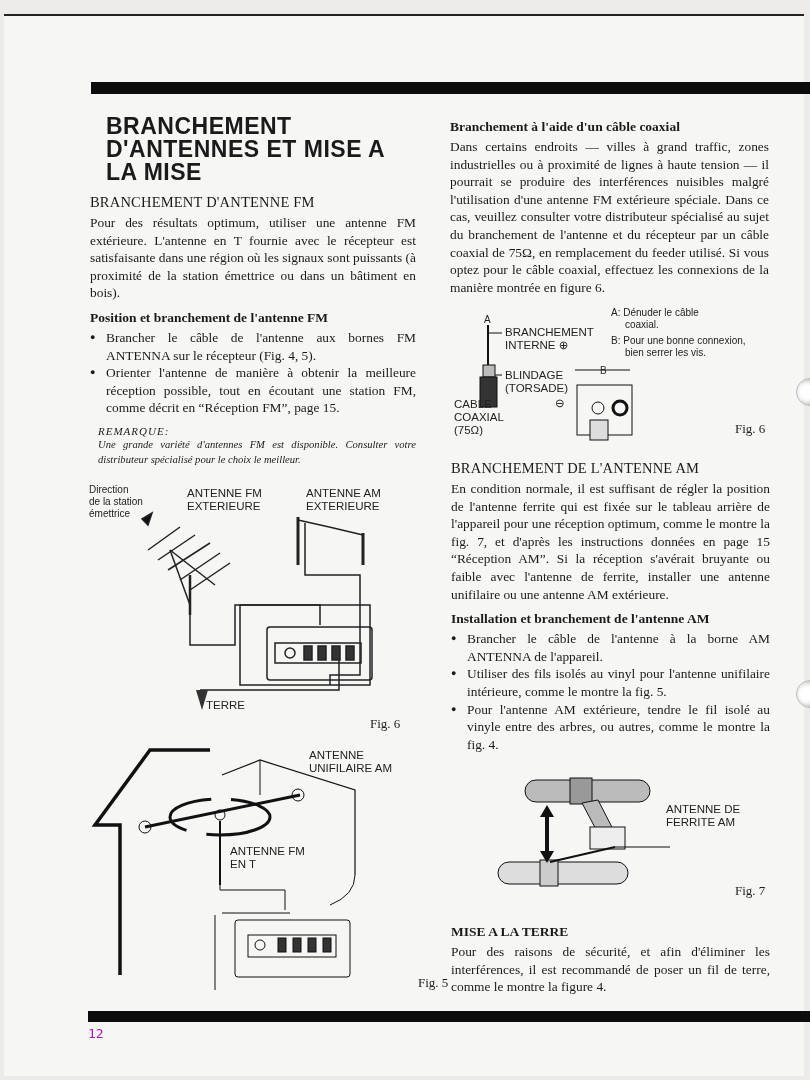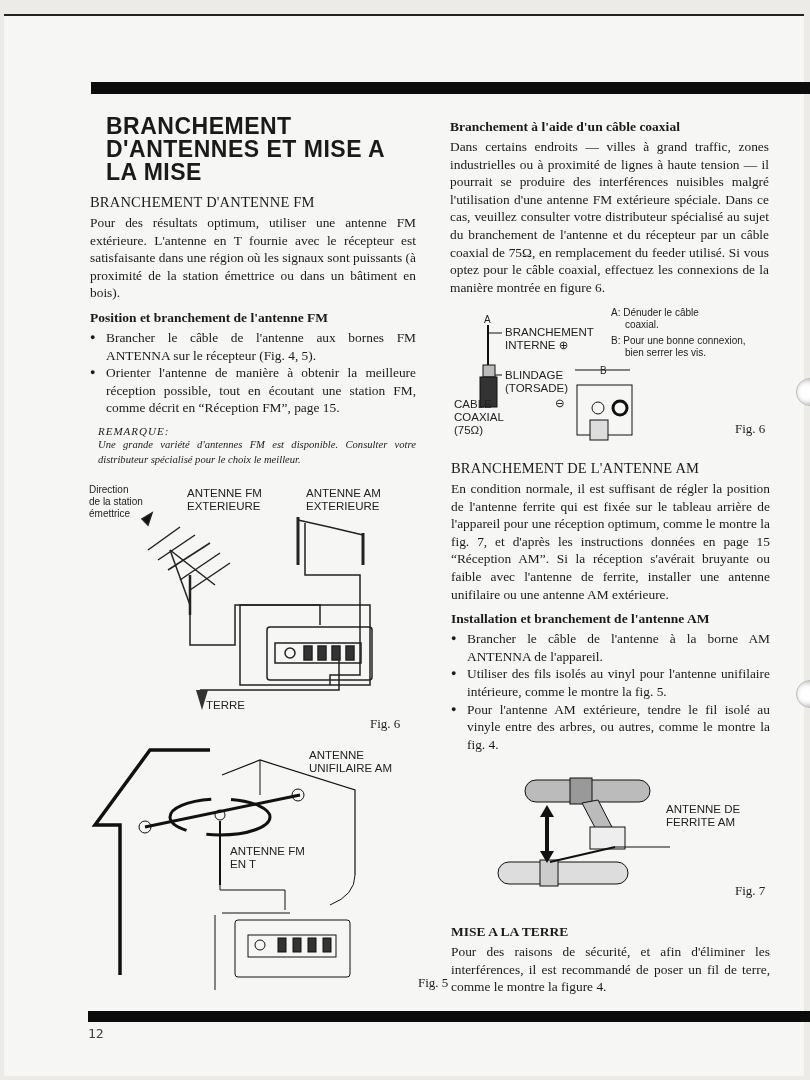--- a/index.html
+++ b/index.html
@@ -1,21 +1,21 @@
 <!DOCTYPE html>
 <html><head>
 <meta charset="utf-8">
 <style>
   html, body { margin:0; padding:0; }
   body { width:810px; height:1080px; background:#ecebe8; position:relative; overflow:hidden; font-family:"Liberation Serif", serif; color:#1a1a1a; }
   .page { position:absolute; left:4px; top:14px; width:800px; height:1060px; background:#f6f6f4; border-top:2px solid #222; }
   .bar { position:absolute; background:#0c0c0c; }
   .bar-top { left:91px; top:82px; width:719px; height:12px; }
   .bar-bottom { left:88px; top:1011px; width:722px; height:11px; }
-  .pagenum { position:absolute; left:88px; top:1026px; font-family:"DejaVu Sans Mono", monospace; font-size:13px; color:#404040; }
+  .pagenum { position:absolute; left:88px; top:1026px; font-family:"DejaVu Sans Mono", monospace; font-size:13px; color:#a21caf; }
   .col { position:absolute; }
   .left { left:90px; top:115px; width:326px; }
   .right { left:450px; top:119px; width:319px; }
   h1 { font-family:Liberation Sans, sans-serif; font-weight:bold; font-size:23px; line-height:23px; margin:0 0 10px 16px; letter-spacing:0.5px; }
   h2 { font-family:"Liberation Serif", serif; font-weight:normal; font-size:14.5px; margin:0 0 3px 0; letter-spacing:0.2px; }
   h3 { font-family:"Liberation Serif", serif; font-weight:bold; font-size:13.5px; margin:0 0 3px 0; }
   p { margin:0; font-size:13.4px; line-height:17.6px; text-align:justify; }
   ul { margin:2px 0 0 0; padding:0; list-style:none; }
   li { position:relative; padding-left:16px; font-size:13.4px; line-height:17.6px; text-align:justify; }
   li::before { content:"●"; position:absolute; left:0; top:0; font-size:9px; }

